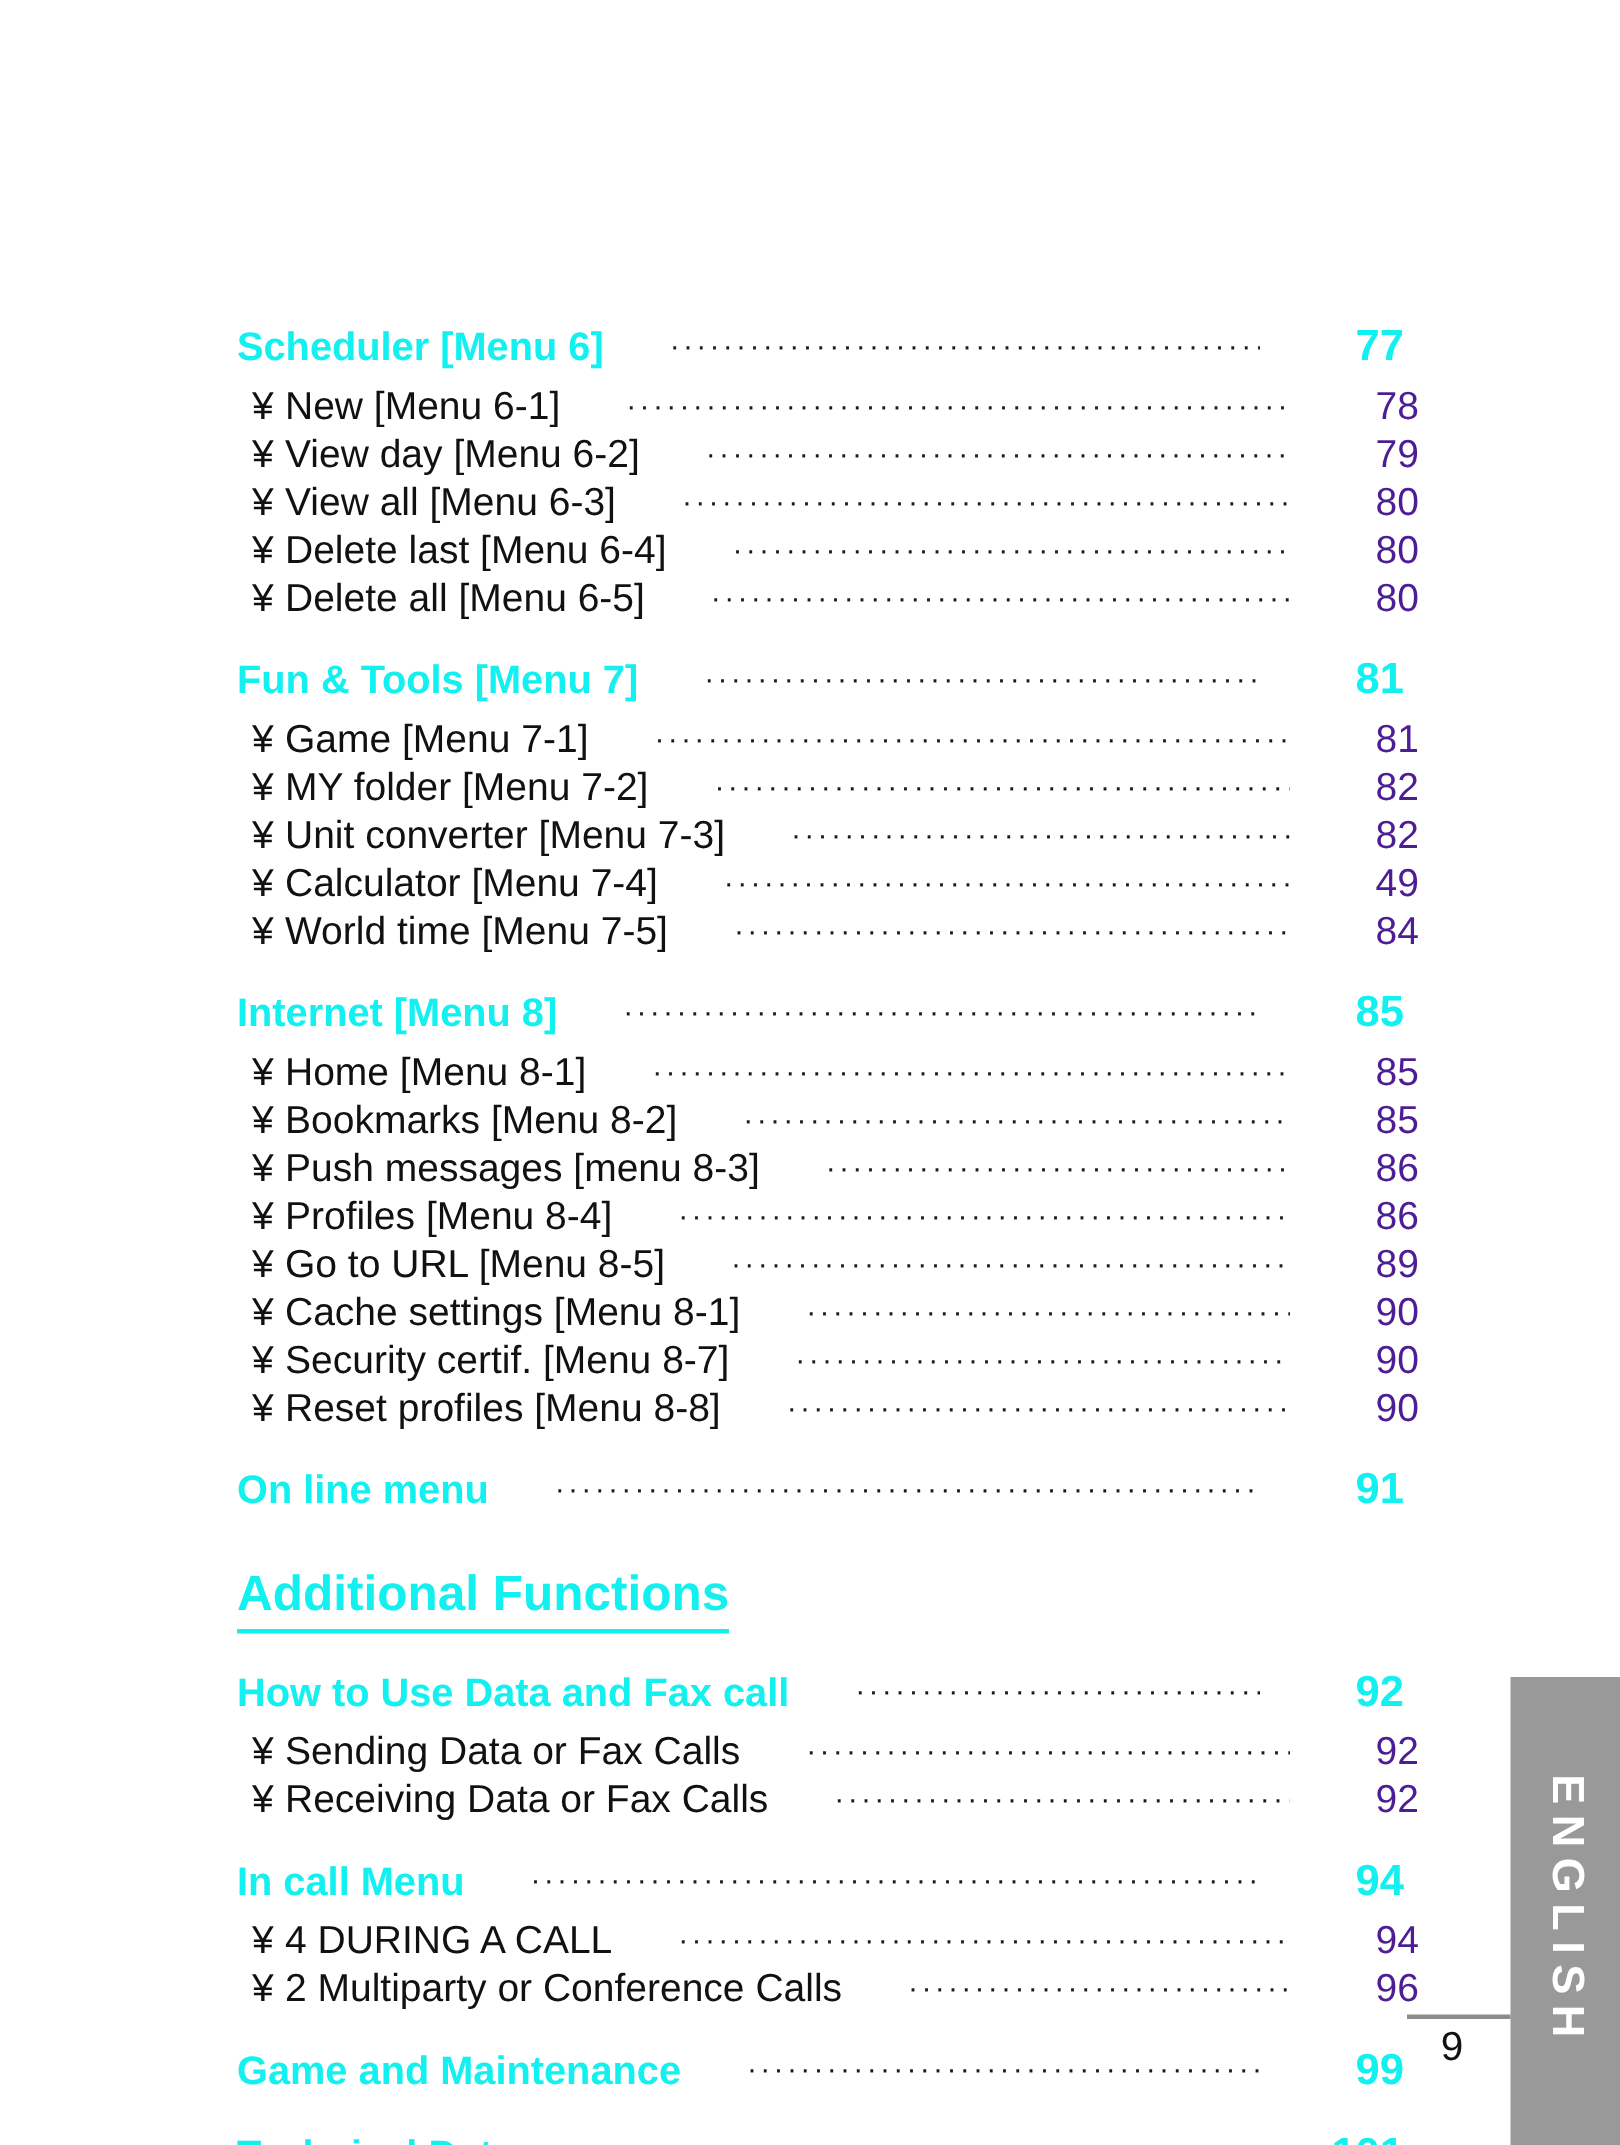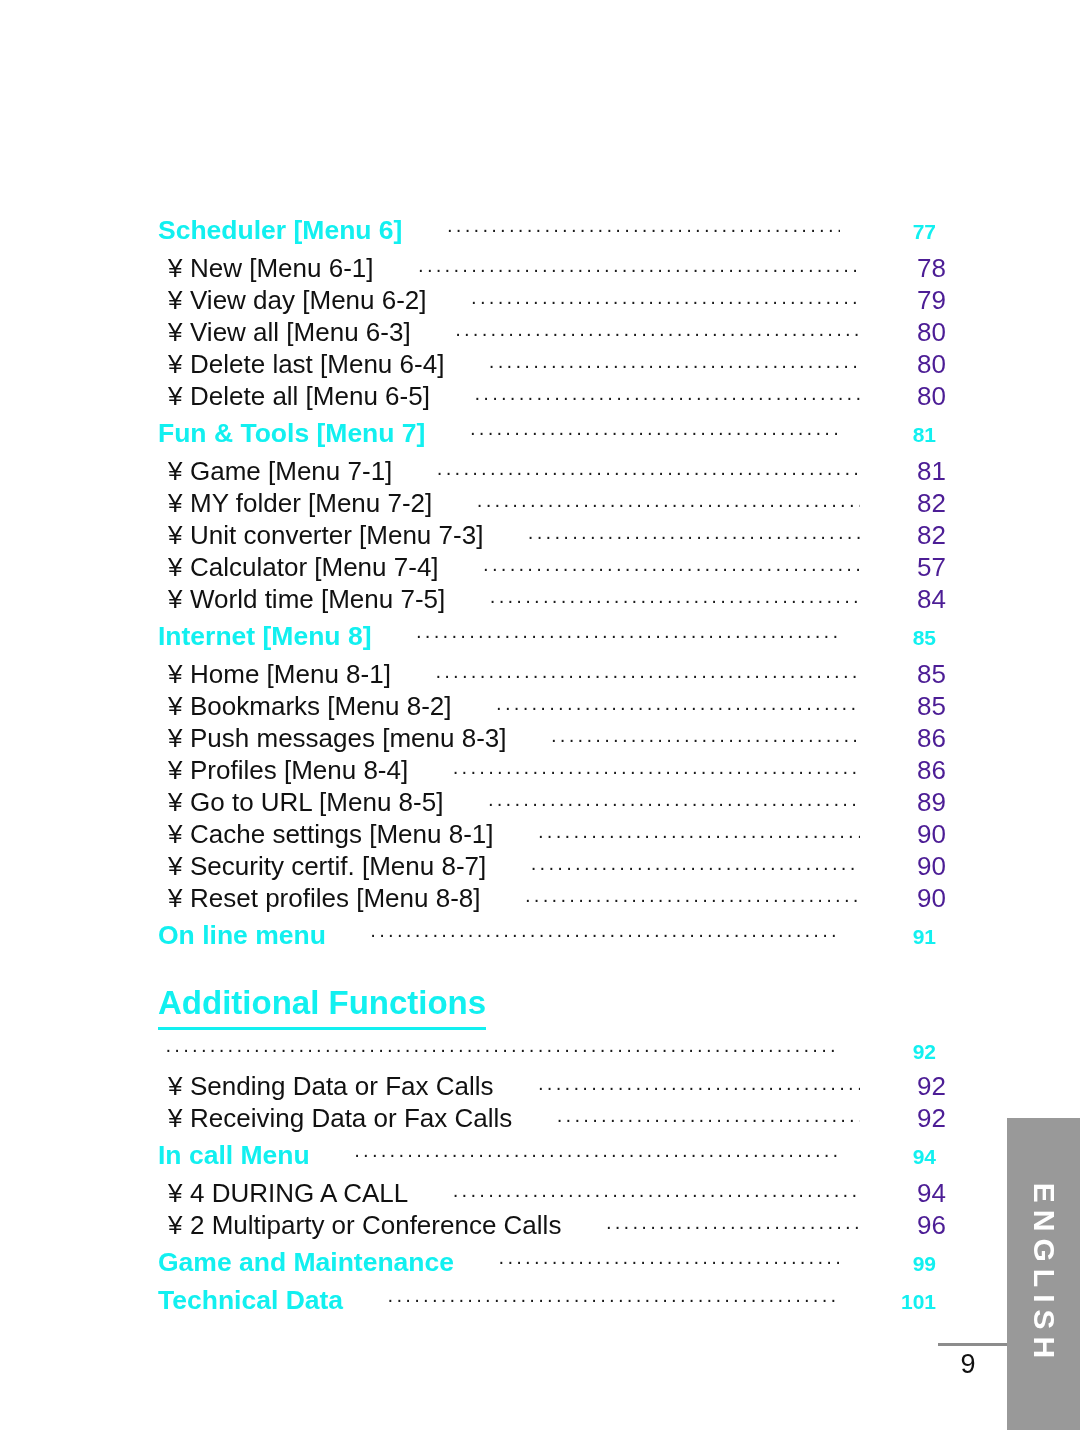--- a/index.html
+++ b/index.html
@@ -49,32 +49,32 @@
   .row .pageno {
     flex: 0 0 auto;
     text-align: right;
   }
 
   
   .section {
     color: #12f0f0;
     font-weight: bold;
     font-size: 26.5px;
-    margin-top: 6px;
+    margin-top: 23px;
     margin-bottom: 7px;
   }
   .section .leader {
     color: #1b1b1b;
     font-weight: normal;
   }
   .section .pageno {
     width: 52px;
     color: #12f0f0;
     font-weight: bold;
-    font-size: 21px;
+    font-size: 29px;
   }
 
   
   .item {
     color: #111111;
     font-size: 26px;
     font-weight: normal;
     margin-left: 10px;
     margin-top: 1px;
     margin-bottom: 1px;
@@ -197,21 +197,21 @@
       <span class="pageno">82</span>
     </div>
     <div class="row item">
       <span class="label"><span class="bullet">¥ </span><span>Unit converter [Menu 7-3]</span></span>
       <span class="leader">·····································································································································</span>
       <span class="pageno">82</span>
     </div>
     <div class="row item">
       <span class="label"><span class="bullet">¥ </span><span>Calculator [Menu 7-4]</span></span>
       <span class="leader">·····································································································································</span>
-      <span class="pageno">57</span>
+      <span class="pageno">49</span>
     </div>
     <div class="row item">
       <span class="label"><span class="bullet">¥ </span><span>World time [Menu 7-5]</span></span>
       <span class="leader">·····································································································································</span>
       <span class="pageno">84</span>
     </div>
     <div class="row section">
       <span class="label">Internet [Menu 8]</span>
       <span class="leader">·····································································································································</span>
       <span class="pageno">85</span>
@@ -256,20 +256,21 @@
       <span class="leader">·····································································································································</span>
       <span class="pageno">90</span>
     </div>
     <div class="row section">
       <span class="label">On line menu</span>
       <span class="leader">·····································································································································</span>
       <span class="pageno">91</span>
     </div>
     <div class="part-title-wrap"><div class="part-title">Additional Functions</div></div>
     <div class="row section">
+      <span class="label">How to Use Data and Fax call</span>
       <span class="leader">·····································································································································</span>
       <span class="pageno">92</span>
     </div>
     <div class="row item">
       <span class="label"><span class="bullet">¥ </span><span>Sending Data or Fax Calls</span></span>
       <span class="leader">·····································································································································</span>
       <span class="pageno">92</span>
     </div>
     <div class="row item">
       <span class="label"><span class="bullet">¥ </span><span>Receiving Data or Fax Calls</span></span>

